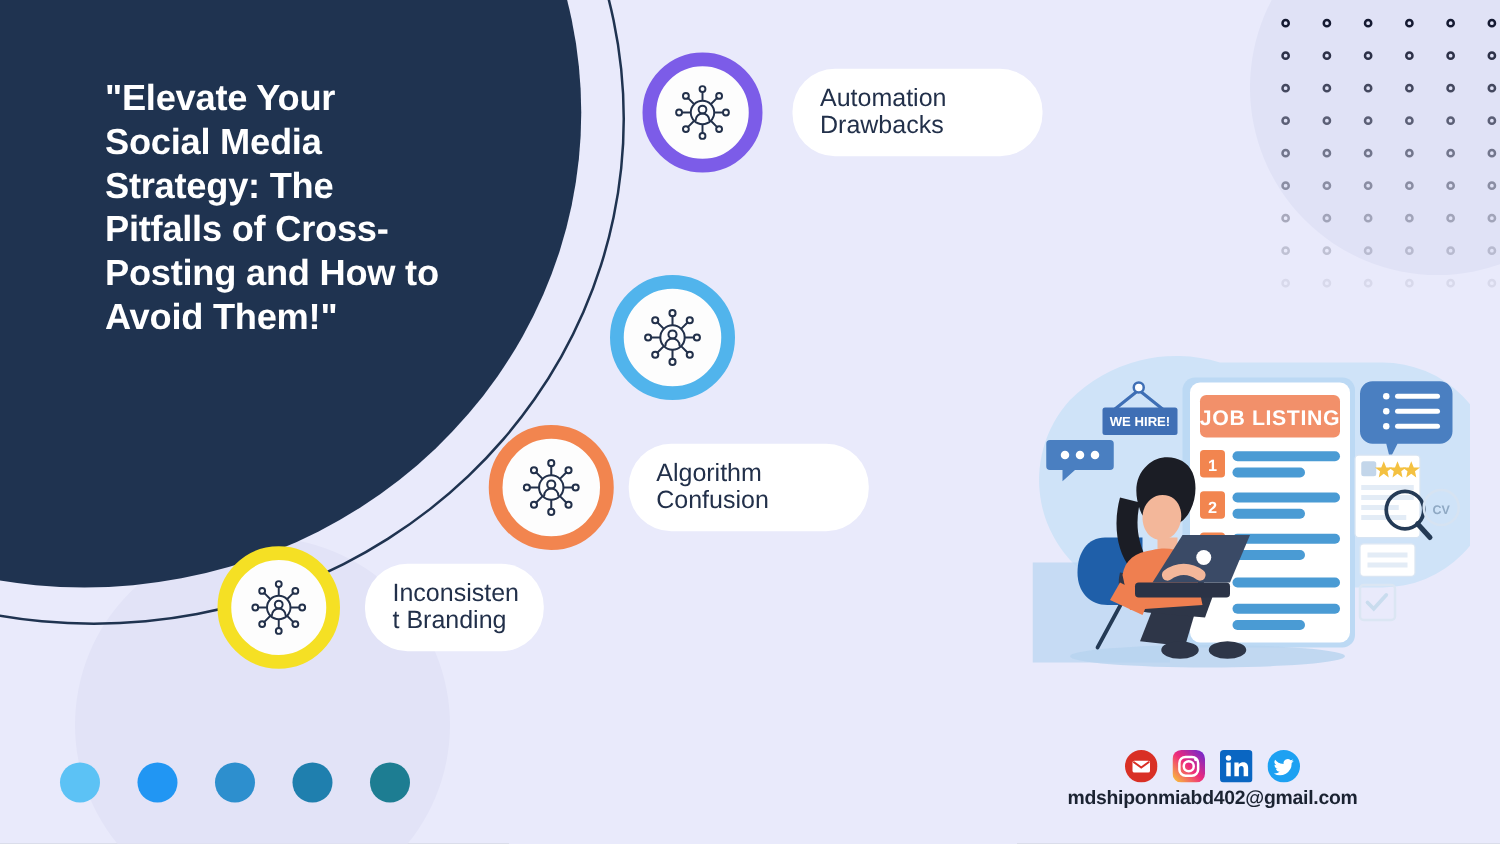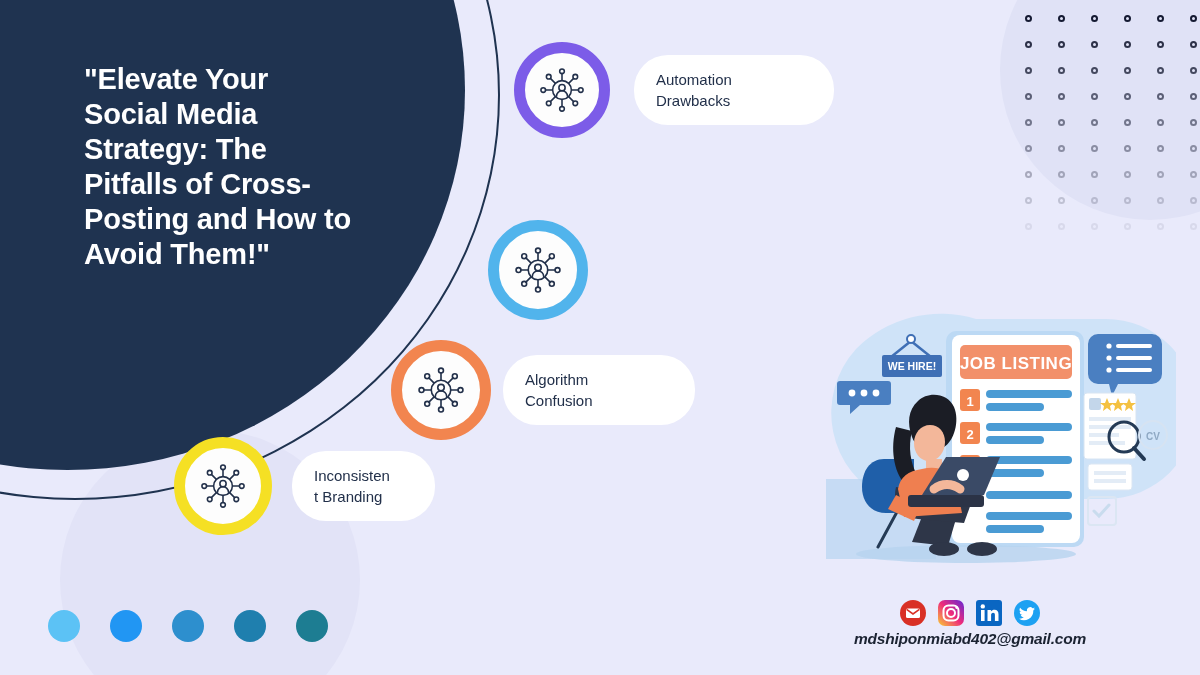--- a/index.html
+++ b/index.html
@@ -84,21 +84,21 @@
     background: #fdfdfd;
     display: flex; align-items: center; justify-content: center;
     flex: none;
   }
   .badge svg { display: block; }
   .pill {
     background: #ffffff;
     border-radius: 34px;
     padding: 14px 22px;
     color: #22304a;
-    font-size: 15px;
+    font-size: 20px;
     line-height: 21px;
     font-weight: 400;
     white-space: pre-line;
   }
 
   #feature-0 { left: 514px; top: 42px; }
   #feature-0 .badge { width: 96px; height: 96px; border: 11px solid #7c5ce8; }
   #feature-0 .pill { margin-left: 24px; width: 200px; }
 
   #feature-1 { left: 488px; top: 220px; }
@@ -120,34 +120,33 @@
     display: flex; gap: 30px;
   }
   #dot-row span { width: 32px; height: 32px; border-radius: 50%; display:block; }
 
   
   #contact {
     position: absolute;
     left: 848px; top: 600px;
     width: 244px;
     text-align: center;
-    font-style: italic;
   }
   #social-row { display: flex; justify-content: center; gap: 12px; }
   .social { width: 26px; height: 26px; flex: none; }
   #email {
     margin-top: 4px;
     font-size: 15.5px;
     font-weight: 700;
     color: #1b2332;
     letter-spacing: -0.2px;
   }
 
   
-  #illustration { position: absolute; left: 826px; top: 309px; width: 350px; height: 270px; }
+  #illustration { position: absolute; left: 826px; top: 280px; width: 350px; height: 270px; }
 </style>
 </head>
 <body>
 
 <div id="poster">
 
   <div class="bg-circle-soft" id="soft-top-right"></div>
   <div class="bg-circle-soft" id="soft-bottom-left"></div>
 
   <div id="navy-shape"></div>

